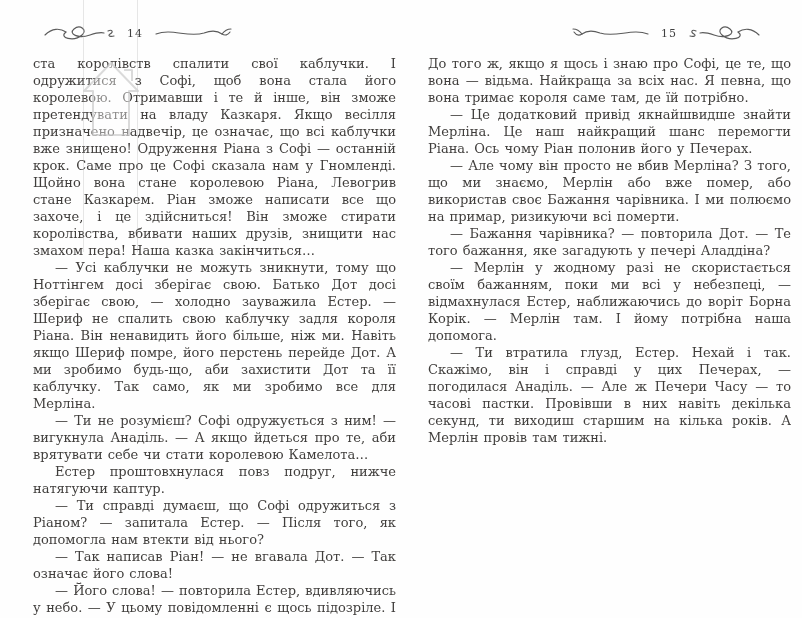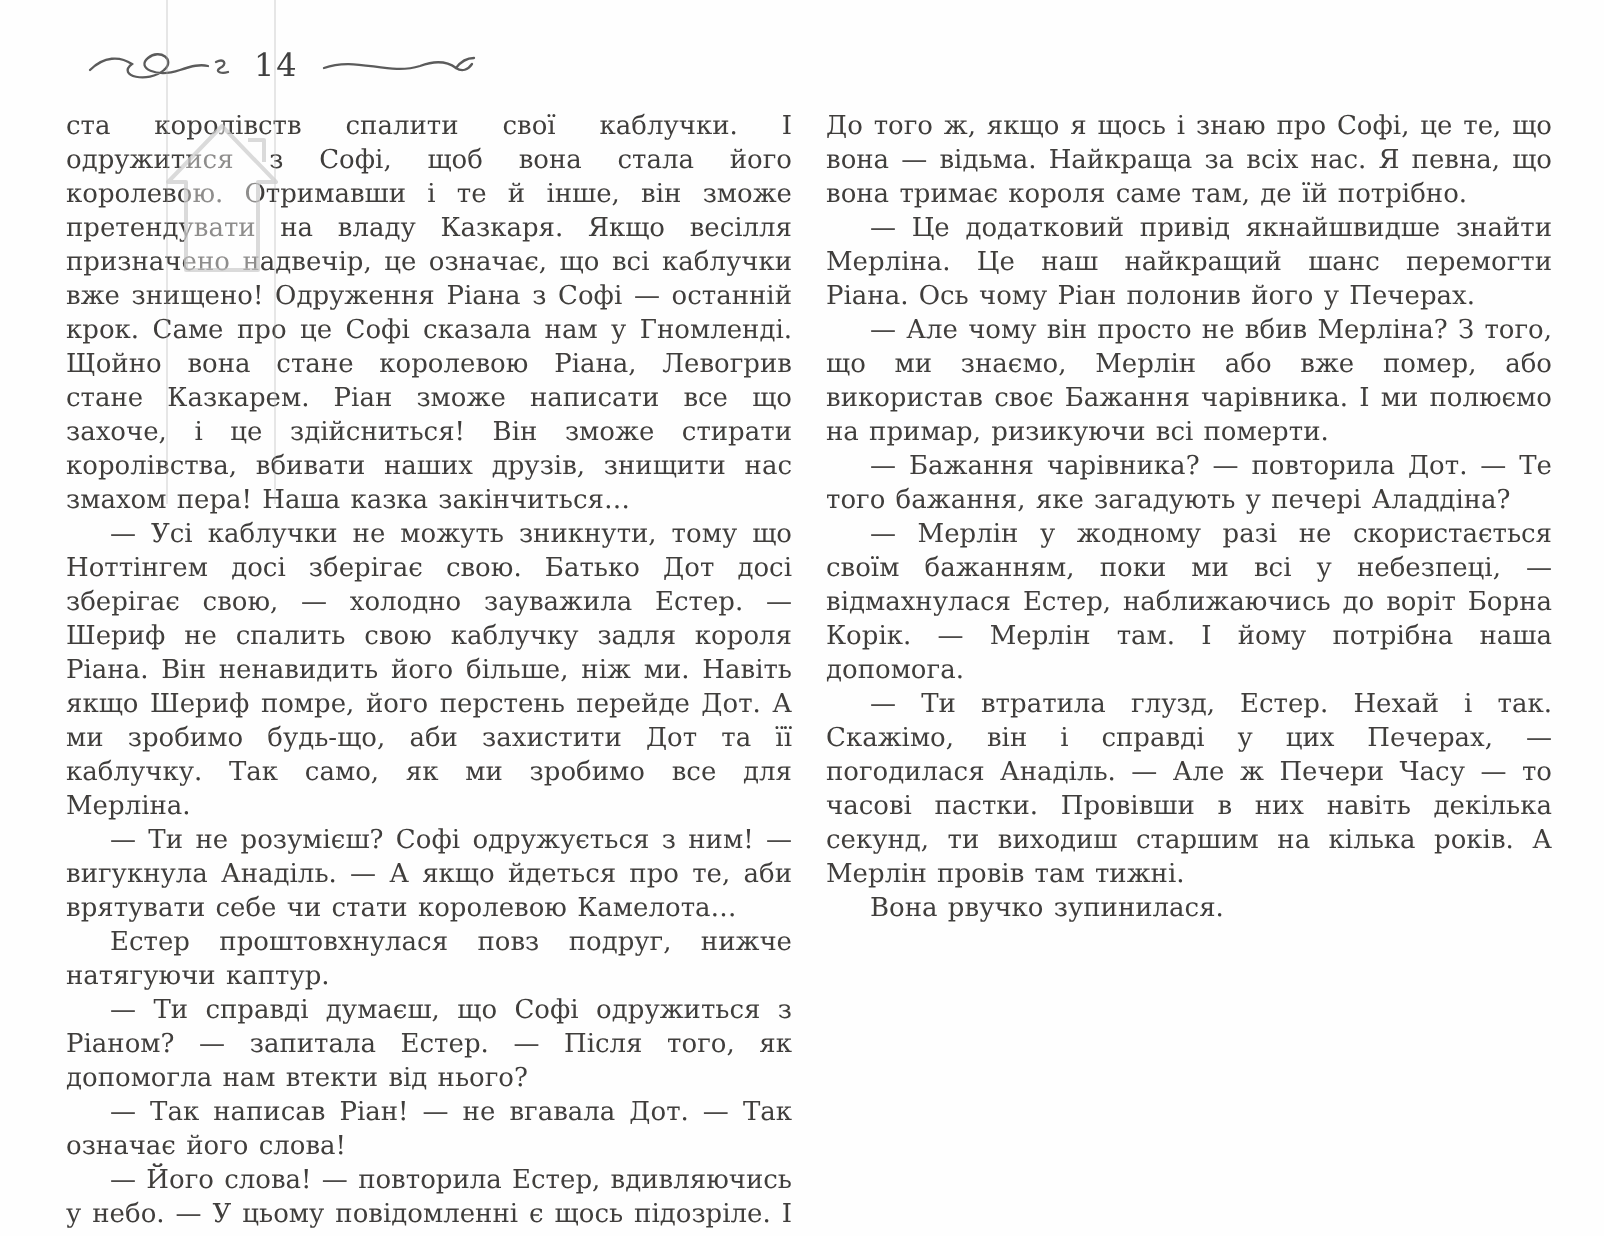--- a/index.html
+++ b/index.html
@@ -29,21 +29,21 @@
     top: 22px;
     display: flex;
     align-items: center;
     gap: 9px;
     color: #4a4a4a;
   }
   .page-left  .page-header { left: 44px; }
   .page-right .page-header { right: 42px; }
 
   .page-number {
-    font-size: 16px;
+    font-size: 11px;
     letter-spacing: 1px;
     color: #404040;
     line-height: 1;
     padding: 0 2px;
   }
   .flourish svg { display: block; }
   .flourish path {
     fill: none;
     stroke: #5b5b5b;
     stroke-width: 1.15;
@@ -54,21 +54,21 @@
     position: absolute;
     top: 55px;
     width: 363px;
     text-align: justify;
     font-size: 13px;
     line-height: 17px;
     color: #403e3c;
     word-spacing: 1px;
   }
   .page-left  .text-col { left: 33px; }
-  .page-right .text-col { left: 12px; }
+  .page-right .text-col { left: 27px; }
 
   .text-col p { margin: 0; }
   .text-col p.indent { text-indent: 22px; }
 
   
   .wm-vline {
     position: absolute;
     top: 0;
     width: 1px;
     height: 252px;
@@ -119,28 +119,42 @@
       <p class="indent">— Усі каблучки не можуть зникнути, тому що Ноттінгем досі зберігає свою. Батько Дот досі зберігає свою, — холодно зауважила Естер. — Шериф не спалить свою каблучку задля короля Ріана. Він ненавидить його більше, ніж ми. Навіть якщо Шериф помре, його перстень перейде Дот. А ми зробимо будь-що, аби захистити Дот та її каблучку. Так само, як ми зробимо все для Мерліна.</p>
       <p class="indent">— Ти не розумієш? Софі одружується з ним! — вигукнула Анаділь. — А якщо йдеться про те, аби врятувати себе чи стати королевою Камелота…</p>
       <p class="indent">Естер проштовхнулася повз подруг, нижче натягуючи каптур.</p>
       <p class="indent">— Ти справді думаєш, що Софі одружиться з Ріаном? — запитала Естер. — Після того, як допомогла нам втекти від нього?</p>
       <p class="indent">— Так написав Ріан! — не вгавала Дот. — Так означає його слова!</p>
       <p class="indent">— Його слова! — повторила Естер, вдивляючись у небо. — У цьому повідомленні є щось підозріле. І поки я не зрозумію, що саме, ми триматимемося нашого плану.</p>
     </div>
   </div>
 
   <div class="page page-right">
+    <div class="page-header">
+      <span class="flourish">
+        <svg width="80" height="18" viewBox="0 0 80 18">
+          <path d="M78 10 C 62 4, 46 14, 30 9 C 22 6, 16 7, 12 10 C 9 12, 6 11, 4 8"></path>
+          <path d="M12 10 c -3 -4, -6 -5, -9 -5"></path>
+        </svg>
+      </span>
+      <span class="page-number">15</span>
+      <span class="flourish">
+        <svg width="72" height="22" viewBox="0 0 72 22">
+          <path d="M71 13 C 64 6, 56 6, 50 10 C 58 16, 42 20, 34 13 C 28 8, 36 2, 42 7 C 48 12, 38 17, 26 13 C 20 11, 16 10, 12 11"></path>
+          <path d="M8 9 c -4 -2, -6 1, -2 3 c 3 2, -1 3, -4 2"></path>
+        </svg>
+      </span>
+    </div>
     <div class="text-col">
       <p>До того ж, якщо я щось і знаю про Софі, це те, що вона — відьма. Найкраща за всіх нас. Я певна, що вона тримає короля саме там, де їй потрібно.</p>
       <p class="indent">— Це додатковий привід якнайшвидше знайти Мерліна. Це наш найкращий шанс перемогти Ріана. Ось чому Ріан полонив його у Печерах.</p>
       <p class="indent">— Але чому він просто не вбив Мерліна? З того, що ми знаємо, Мерлін або вже помер, або використав своє Бажання чарівника. І ми полюємо на примар, ризикуючи всі померти.</p>
       <p class="indent">— Бажання чарівника? — повторила Дот. — Те того бажання, яке загадують у печері Аладдіна?</p>
       <p class="indent">— Мерлін у жодному разі не скористається своїм бажанням, поки ми всі у небезпеці, — відмахнулася Естер, наближаючись до воріт Борна Корік. — Мерлін там. І йому потрібна наша допомога.</p>
       <p class="indent">— Ти втратила глузд, Естер. Нехай і так. Скажімо, він і справді у цих Печерах, — погодилася Анаділь. — Але ж Печери Часу — то часові пастки. Провівши в них навіть декілька секунд, ти виходиш старшим на кілька років. А Мерлін провів там тижні.</p>
-      <p class="indent">Вона рвучко зупинилася.</p>
     </div>
   </div>
 
   <div class="wm-vline wm-vline-a"></div>
   <div class="wm-vline wm-vline-b"></div>
   <div class="wm-house">
     <svg width="58" height="78" viewBox="0 0 58 78">
       <path d="M29 3 L56 31 L47 31 L47 75 L11 75 L11 31 L2 31 Z M42 10 h8 v11"></path>
     </svg>
   </div>

